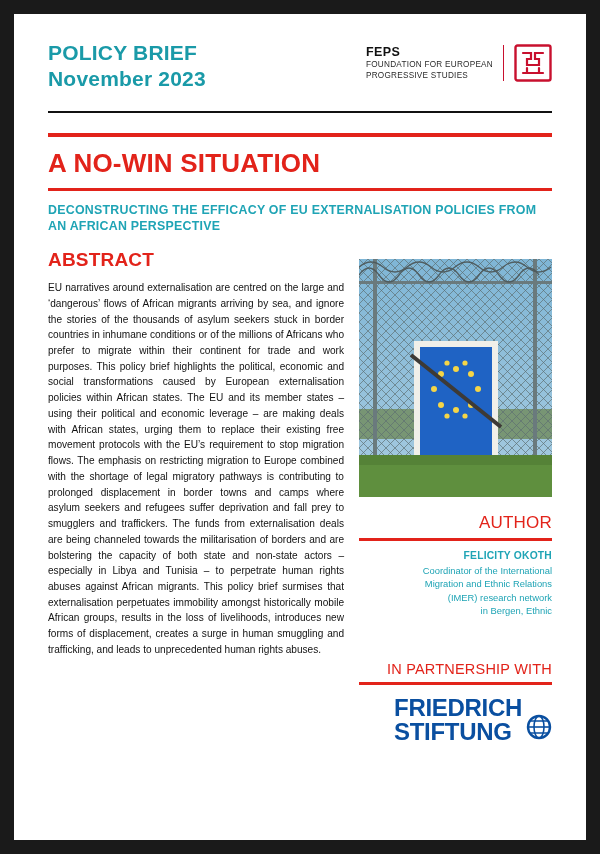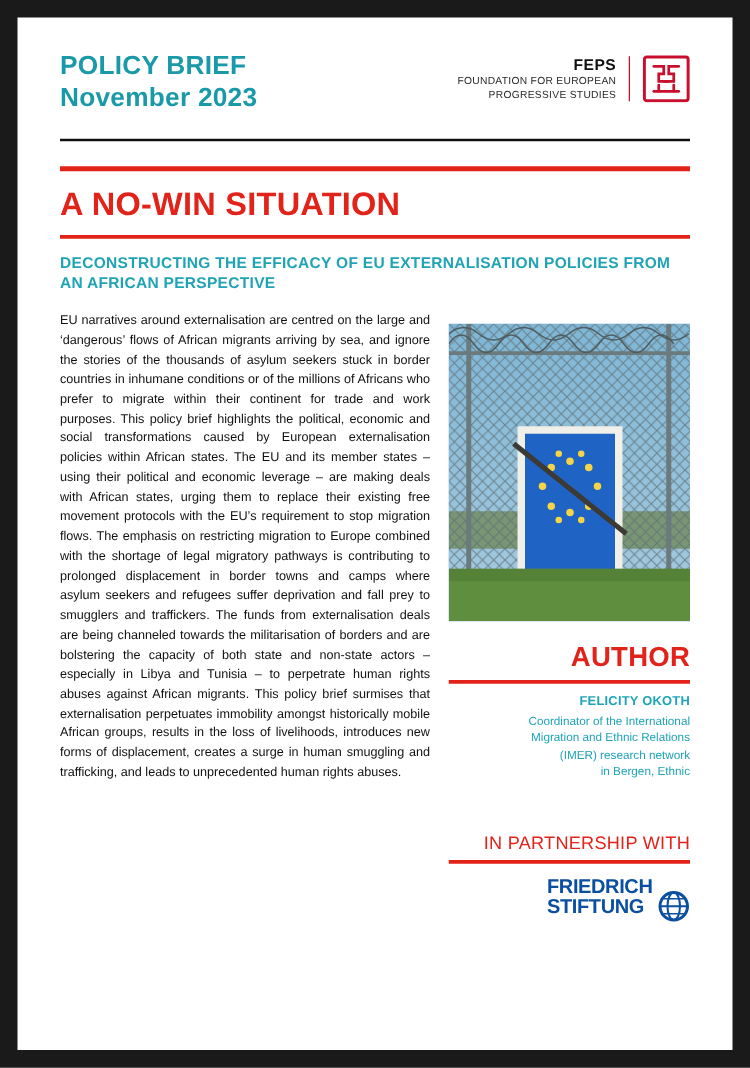--- a/index.html
+++ b/index.html
@@ -46,21 +46,21 @@
     line-height: 1.22;
     letter-spacing: 0.2px;
   }
   .feps-block {
     display: flex;
     align-items: center;
     gap: 10px;
     margin-top: 4px;
   }
   .feps-text {
-    text-align: right;
+    text-align: left;
   }
   .feps-name {
     color: #111111;
     font-size: 12.5px;
     font-weight: bold;
     letter-spacing: 0.4px;
     line-height: 1.15;
   }
   .feps-sub1, .feps-sub2 {
     color: #2a2a2a;
@@ -152,22 +152,22 @@
   
   .right-col {
     position: absolute;
     right: 34px;
     top: 264px;
     width: 193px;
     text-align: right;
   }
   .author-heading {
     color: #e2231a;
-    font-size: 22px;
-    font-weight: bold;
+    font-size: 17px;
+    font-weight: normal;
     letter-spacing: 0.2px;
   }
   .author-rule {
     height: 3px;
     background: #e2231a;
     margin: 5px 0 9px 0;
   }
   .author-name {
     color: #1fa4b5;
     font-size: 10.3px;
@@ -193,21 +193,21 @@
     margin: 5px 0 11px 0;
   }
   .fes-logo {
     display: flex;
     align-items: center;
     justify-content: flex-end;
     gap: 4px;
   }
   .fes-words {
     color: #0a4fa0;
-    font-size: 16px;
+    font-size: 24px;
     font-weight: bold;
     line-height: 1.0;
     letter-spacing: -0.3px;
     text-align: left;
   }
   .fes-globe {
     width: 26px;
     height: 26px;
     margin-bottom: -14px;
   }
@@ -249,20 +249,21 @@
 
   <div class="title-area">
     <div class="bar-red-thick"></div>
     <div class="main-title">A NO-WIN SITUATION</div>
     <div class="bar-red-thin"></div>
     <div class="subtitle">DECONSTRUCTING THE EFFICACY OF EU EXTERNALISATION POLICIES FROM AN AFRICAN PERSPECTIVE</div>
   </div>
 
   <div class="content">
 
+    <div class="abstract-heading">ABSTRACT</div>
     <div class="abstract-text">EU narratives around externalisation are centred on the large and ‘dangerous’ flows of African migrants arriving by sea, and ignore the stories of the thousands of asylum seekers stuck in border countries in inhumane conditions or of the millions of Africans who prefer to migrate within their continent for trade and work purposes. This policy brief highlights the political, economic and social transformations caused by European externalisation policies within African states. The EU and its member states – using their political and economic leverage – are making deals with African states, urging them to replace their existing free movement protocols with the EU’s requirement to stop migration flows. The emphasis on restricting migration to Europe combined with the shortage of legal migratory pathways is contributing to prolonged displacement in border towns and camps where asylum seekers and refugees suffer deprivation and fall prey to smugglers and traffickers. The funds from externalisation deals are being channeled towards the militarisation of borders and are bolstering the capacity of both state and non-state actors – especially in Libya and Tunisia – to perpetrate human rights abuses against African migrants. This policy brief surmises that externalisation perpetuates immobility amongst historically mobile African groups, results in the loss of livelihoods, introduces new forms of displacement, creates a surge in human smuggling and trafficking, and leads to unprecedented human rights abuses.</div>
 
     <div class="photo">
       <svg viewBox="0 0 193 238" width="193" height="238" aria-hidden="true">
         <defs>
           <linearGradient id="sky" x1="0" y1="0" x2="0" y2="1">
             <stop offset="0%" stop-color="#7fb6d6"></stop>
             <stop offset="100%" stop-color="#a7cbe0"></stop>
           </linearGradient>
           <pattern id="mesh" width="9" height="9" patternUnits="userSpaceOnUse">

